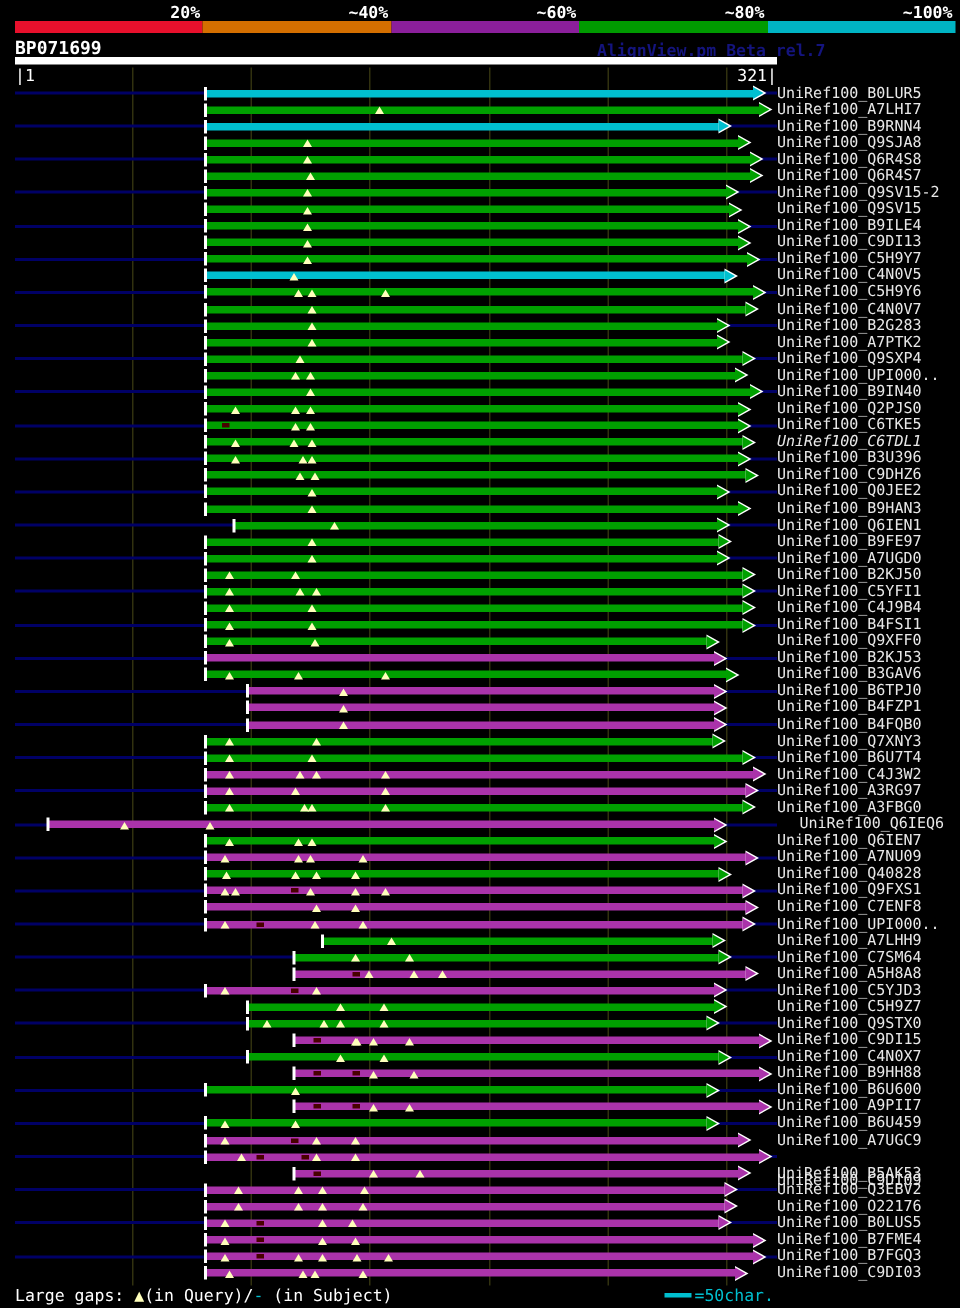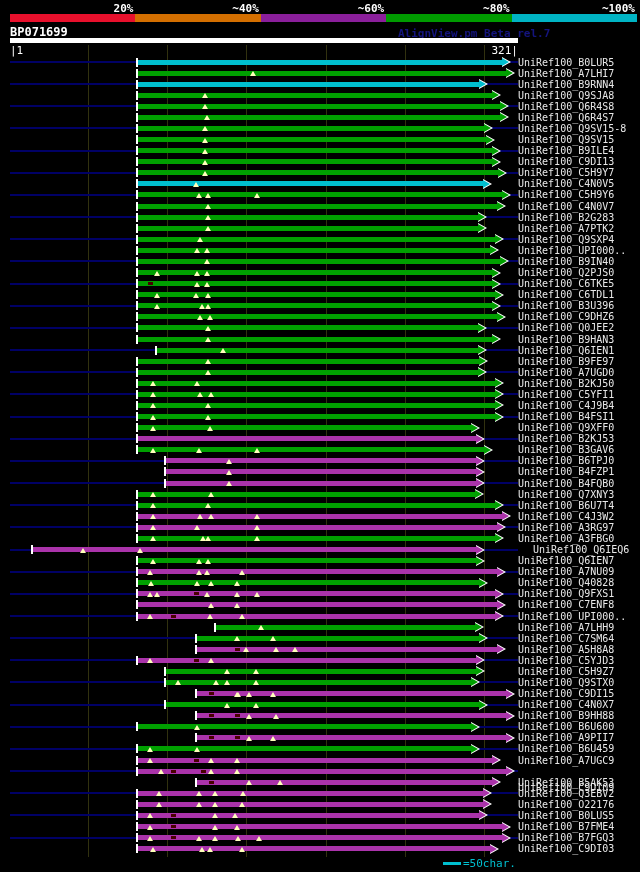--- a/index.html
+++ b/index.html
@@ -94,21 +94,21 @@
       <div class="gap-tri" style="left: 203.656px; top: 115.4px;"></div>
       <div class="arrow-outline" style="left: 499.984px; top: 112.4px;"></div>
       <div class="arrow-head" style="left: 499.984px; top: 113.4px; border-left-color: rgb(0, 160, 0);"></div>
       <div class="row-label" style="top: 112.9px;">UniRef100_Q6R4S7</div>
       <div class="row-navy" style="top: 127.48px;"></div>
       <div class="bar" style="left: 136.875px; width: 349.25px; top: 125.98px; background: rgb(0, 160, 0);"></div>
       <div class="start-tick" style="left: 135.875px; top: 123.98px;"></div>
       <div class="gap-tri" style="left: 202.07px; top: 126.48px;"></div>
       <div class="arrow-outline" style="left: 484.125px; top: 123.48px;"></div>
       <div class="arrow-head" style="left: 484.125px; top: 124.48px; border-left-color: rgb(0, 160, 0);"></div>
-      <div class="row-label" style="top: 123.98px;">UniRef100_Q9SV15-8</div>
+      <div class="row-label" style="top: 123.98px;">UniRef100_Q9SV15-2</div>
       <div class="bar" style="left: 136.875px; width: 350.836px; top: 137.06px; background: rgb(0, 160, 0);"></div>
       <div class="start-tick" style="left: 135.875px; top: 135.06px;"></div>
       <div class="gap-tri" style="left: 202.07px; top: 137.56px;"></div>
       <div class="arrow-outline" style="left: 485.711px; top: 134.56px;"></div>
       <div class="arrow-head" style="left: 485.711px; top: 135.56px; border-left-color: rgb(0, 160, 0);"></div>
       <div class="row-label" style="top: 135.06px;">UniRef100_Q9SV15</div>
       <div class="row-navy" style="top: 149.64px;"></div>
       <div class="bar" style="left: 136.875px; width: 357.18px; top: 148.14px; background: rgb(0, 160, 0);"></div>
       <div class="start-tick" style="left: 135.875px; top: 146.14px;"></div>
       <div class="gap-tri" style="left: 202.07px; top: 148.64px;"></div>
@@ -200,21 +200,21 @@
       <div class="arrow-outline" style="left: 492.055px; top: 278.6px;"></div>
       <div class="arrow-head" style="left: 492.055px; top: 279.6px; border-left-color: rgb(0, 160, 0);"></div>
       <div class="row-label" style="top: 279.1px;">UniRef100_C6TKE5</div>
       <div class="bar" style="left: 136.875px; width: 360.352px; top: 292.18px; background: rgb(0, 160, 0);"></div>
       <div class="start-tick" style="left: 135.875px; top: 290.18px;"></div>
       <div class="gap-tri" style="left: 154.492px; top: 292.68px;"></div>
       <div class="gap-tri" style="left: 192.555px; top: 292.68px;"></div>
       <div class="gap-tri" style="left: 205.242px; top: 292.68px;"></div>
       <div class="arrow-outline" style="left: 495.227px; top: 289.68px;"></div>
       <div class="arrow-head" style="left: 495.227px; top: 290.68px; border-left-color: rgb(0, 160, 0);"></div>
-      <div class="row-label" style="top: 290.18px;">UniRef100_C6TDL1</div>
+      <div class="row-label" style="top: 290.18px; font-style: italic;">UniRef100_C6TDL1</div>
       <div class="row-navy" style="top: 304.76px;"></div>
       <div class="bar" style="left: 136.875px; width: 357.18px; top: 303.26px; background: rgb(0, 160, 0);"></div>
       <div class="start-tick" style="left: 135.875px; top: 301.26px;"></div>
       <div class="gap-tri" style="left: 154.492px; top: 303.76px;"></div>
       <div class="gap-tri" style="left: 198.898px; top: 303.76px;"></div>
       <div class="gap-tri" style="left: 205.242px; top: 303.76px;"></div>
       <div class="arrow-outline" style="left: 492.055px; top: 300.76px;"></div>
       <div class="arrow-head" style="left: 492.055px; top: 301.76px; border-left-color: rgb(0, 160, 0);"></div>
       <div class="row-label" style="top: 301.26px;">UniRef100_B3U396</div>
       <div class="bar" style="left: 136.875px; width: 361.938px; top: 314.34px; background: rgb(0, 160, 0);"></div>
@@ -616,15 +616,16 @@
       <div class="bar" style="left: 136.875px; width: 355.594px; top: 846.18px; background: rgb(170, 51, 170);"></div>
       <div class="start-tick" style="left: 135.875px; top: 844.18px;"></div>
       <div class="gap-tri" style="left: 149.734px; top: 846.68px;"></div>
       <div class="gap-tri" style="left: 198.898px; top: 846.68px;"></div>
       <div class="gap-tri" style="left: 206.828px; top: 846.68px;"></div>
       <div class="gap-tri" style="left: 238.547px; top: 846.68px;"></div>
       <div class="arrow-outline" style="left: 490.469px; top: 843.68px;"></div>
       <div class="arrow-head" style="left: 490.469px; top: 844.68px; border-left-color: rgb(170, 51, 170);"></div>
       <div class="row-label" style="top: 844.18px;">UniRef100_C9DI03</div>
     </div>
+  <div id="footer"><span>Large gaps: </span><span class="tri">▲</span><span>(in Query)/</span><span class="dash">-</span><span> (in Subject)</span></div>
   <div id="scalekey-line"></div>
   <div id="scalekey-text">=50char.</div>
 </div>
 
 </body></html>

